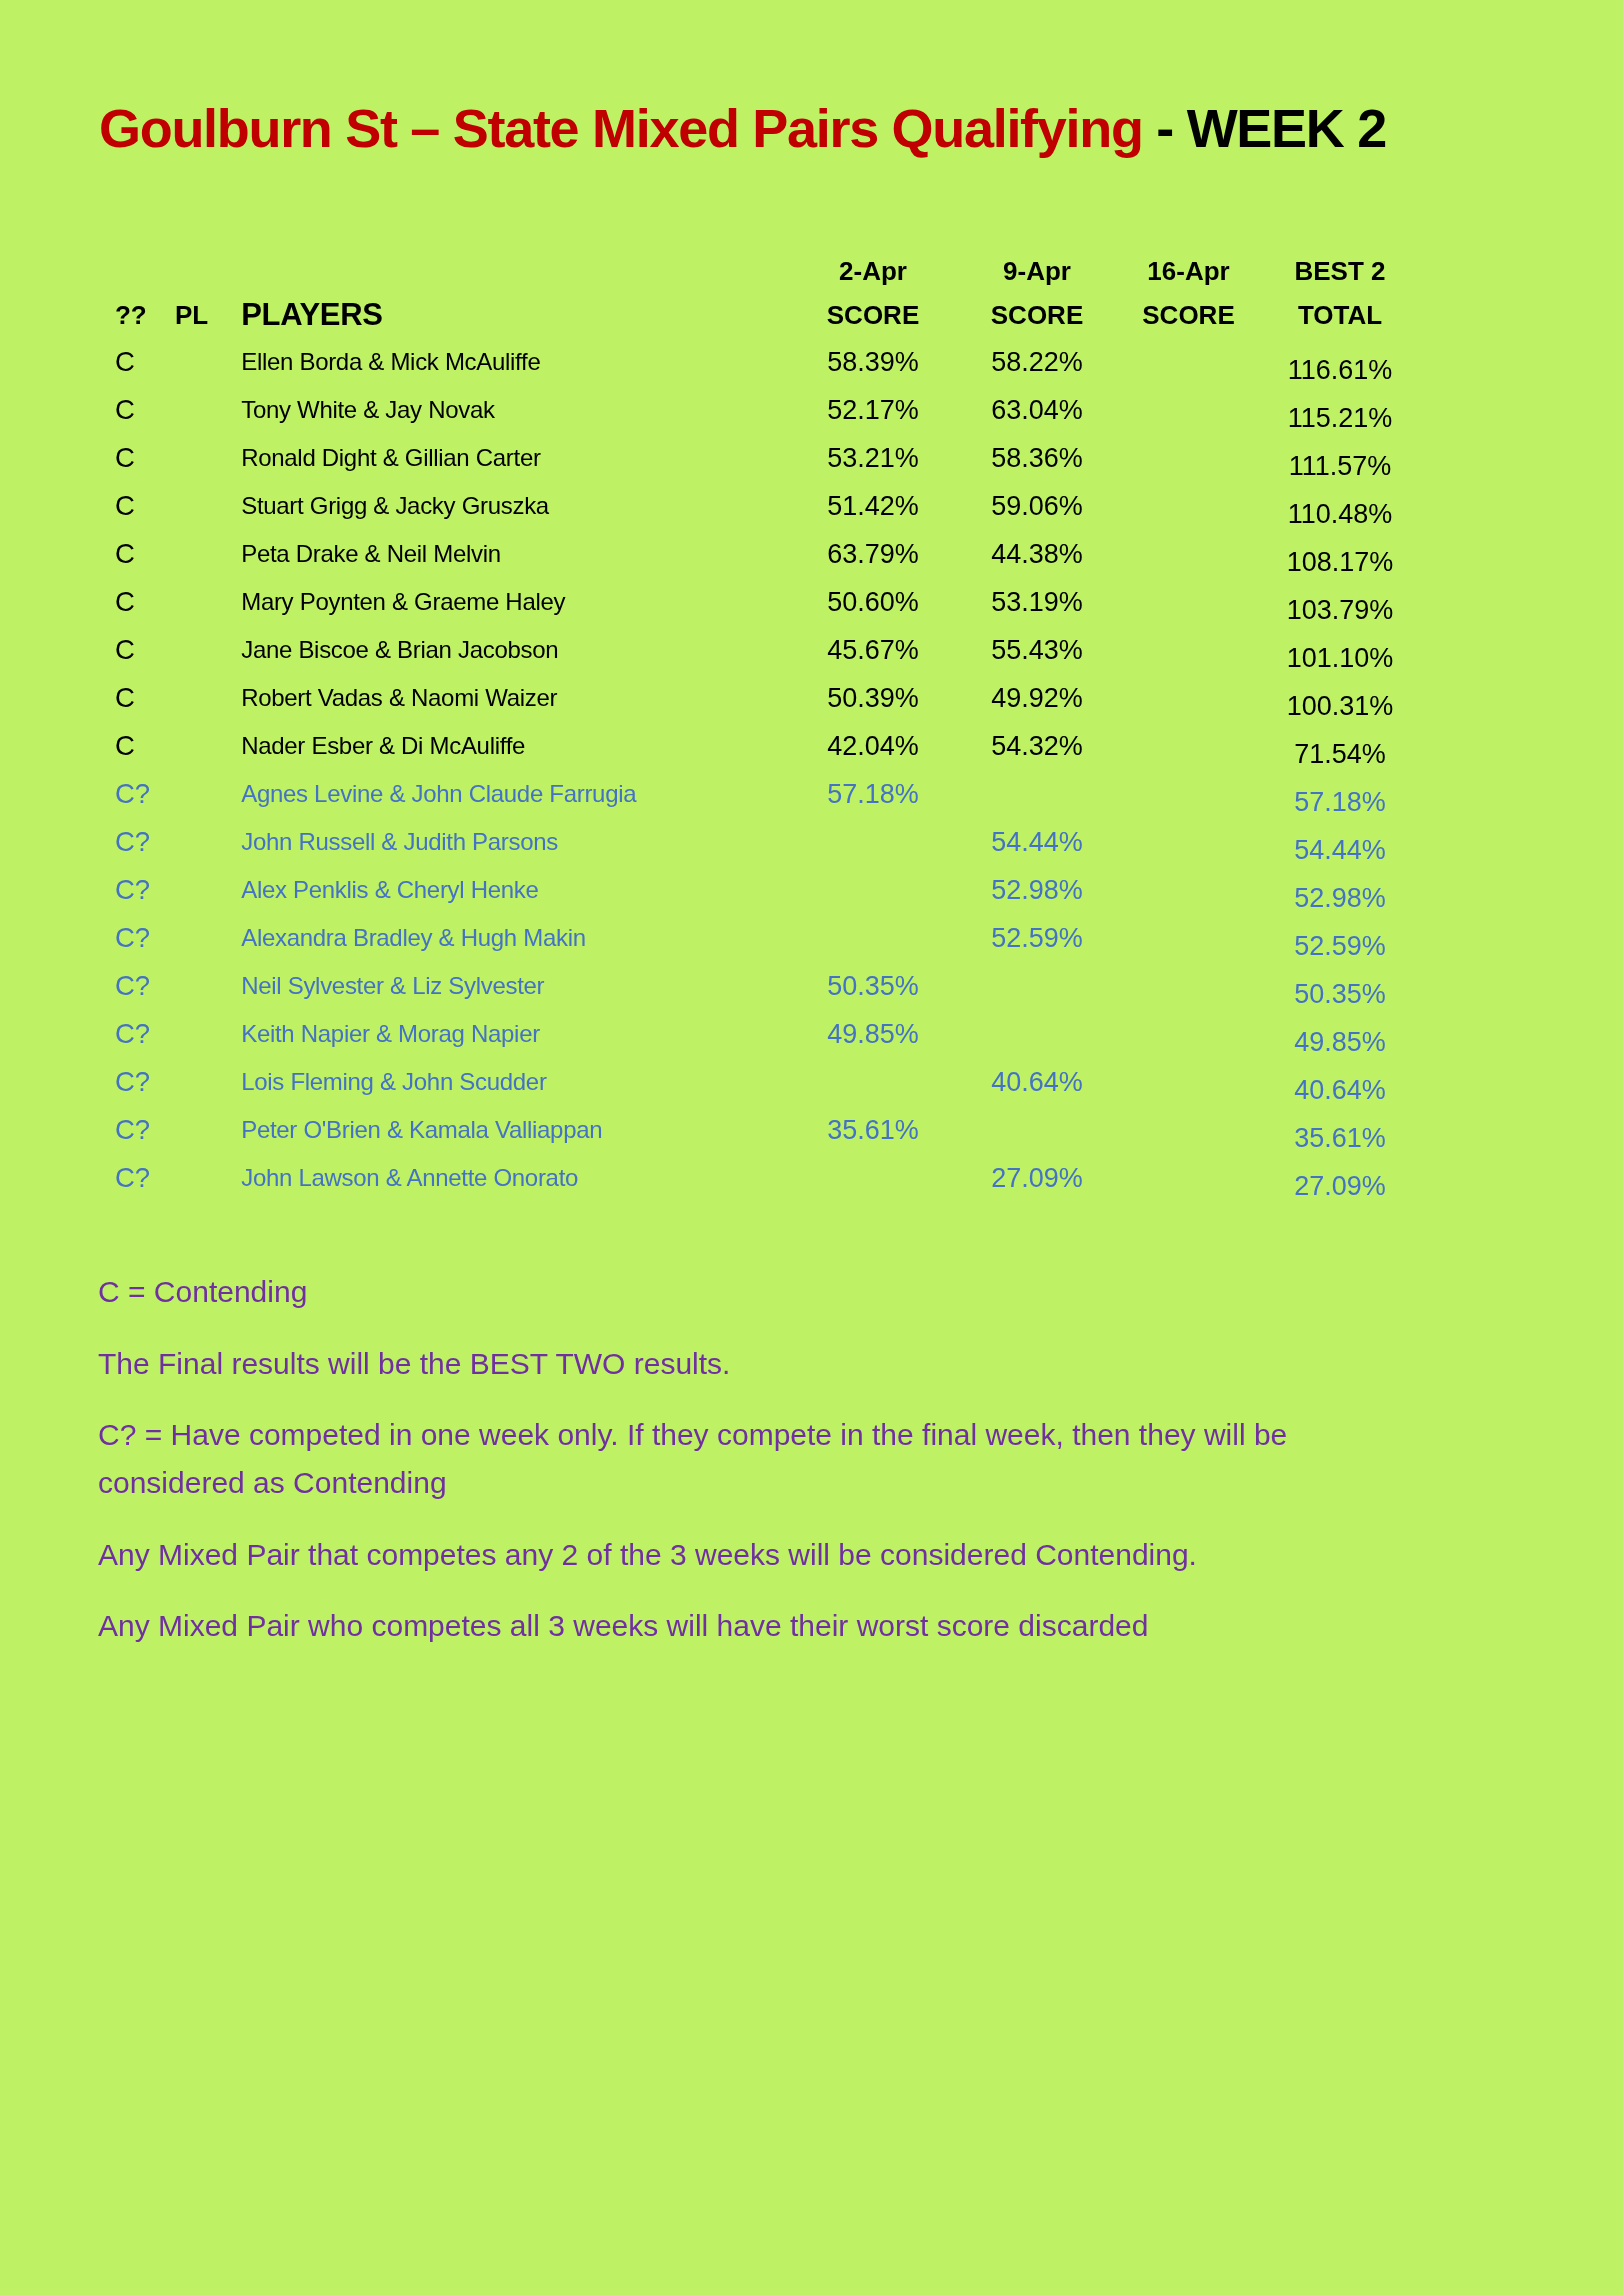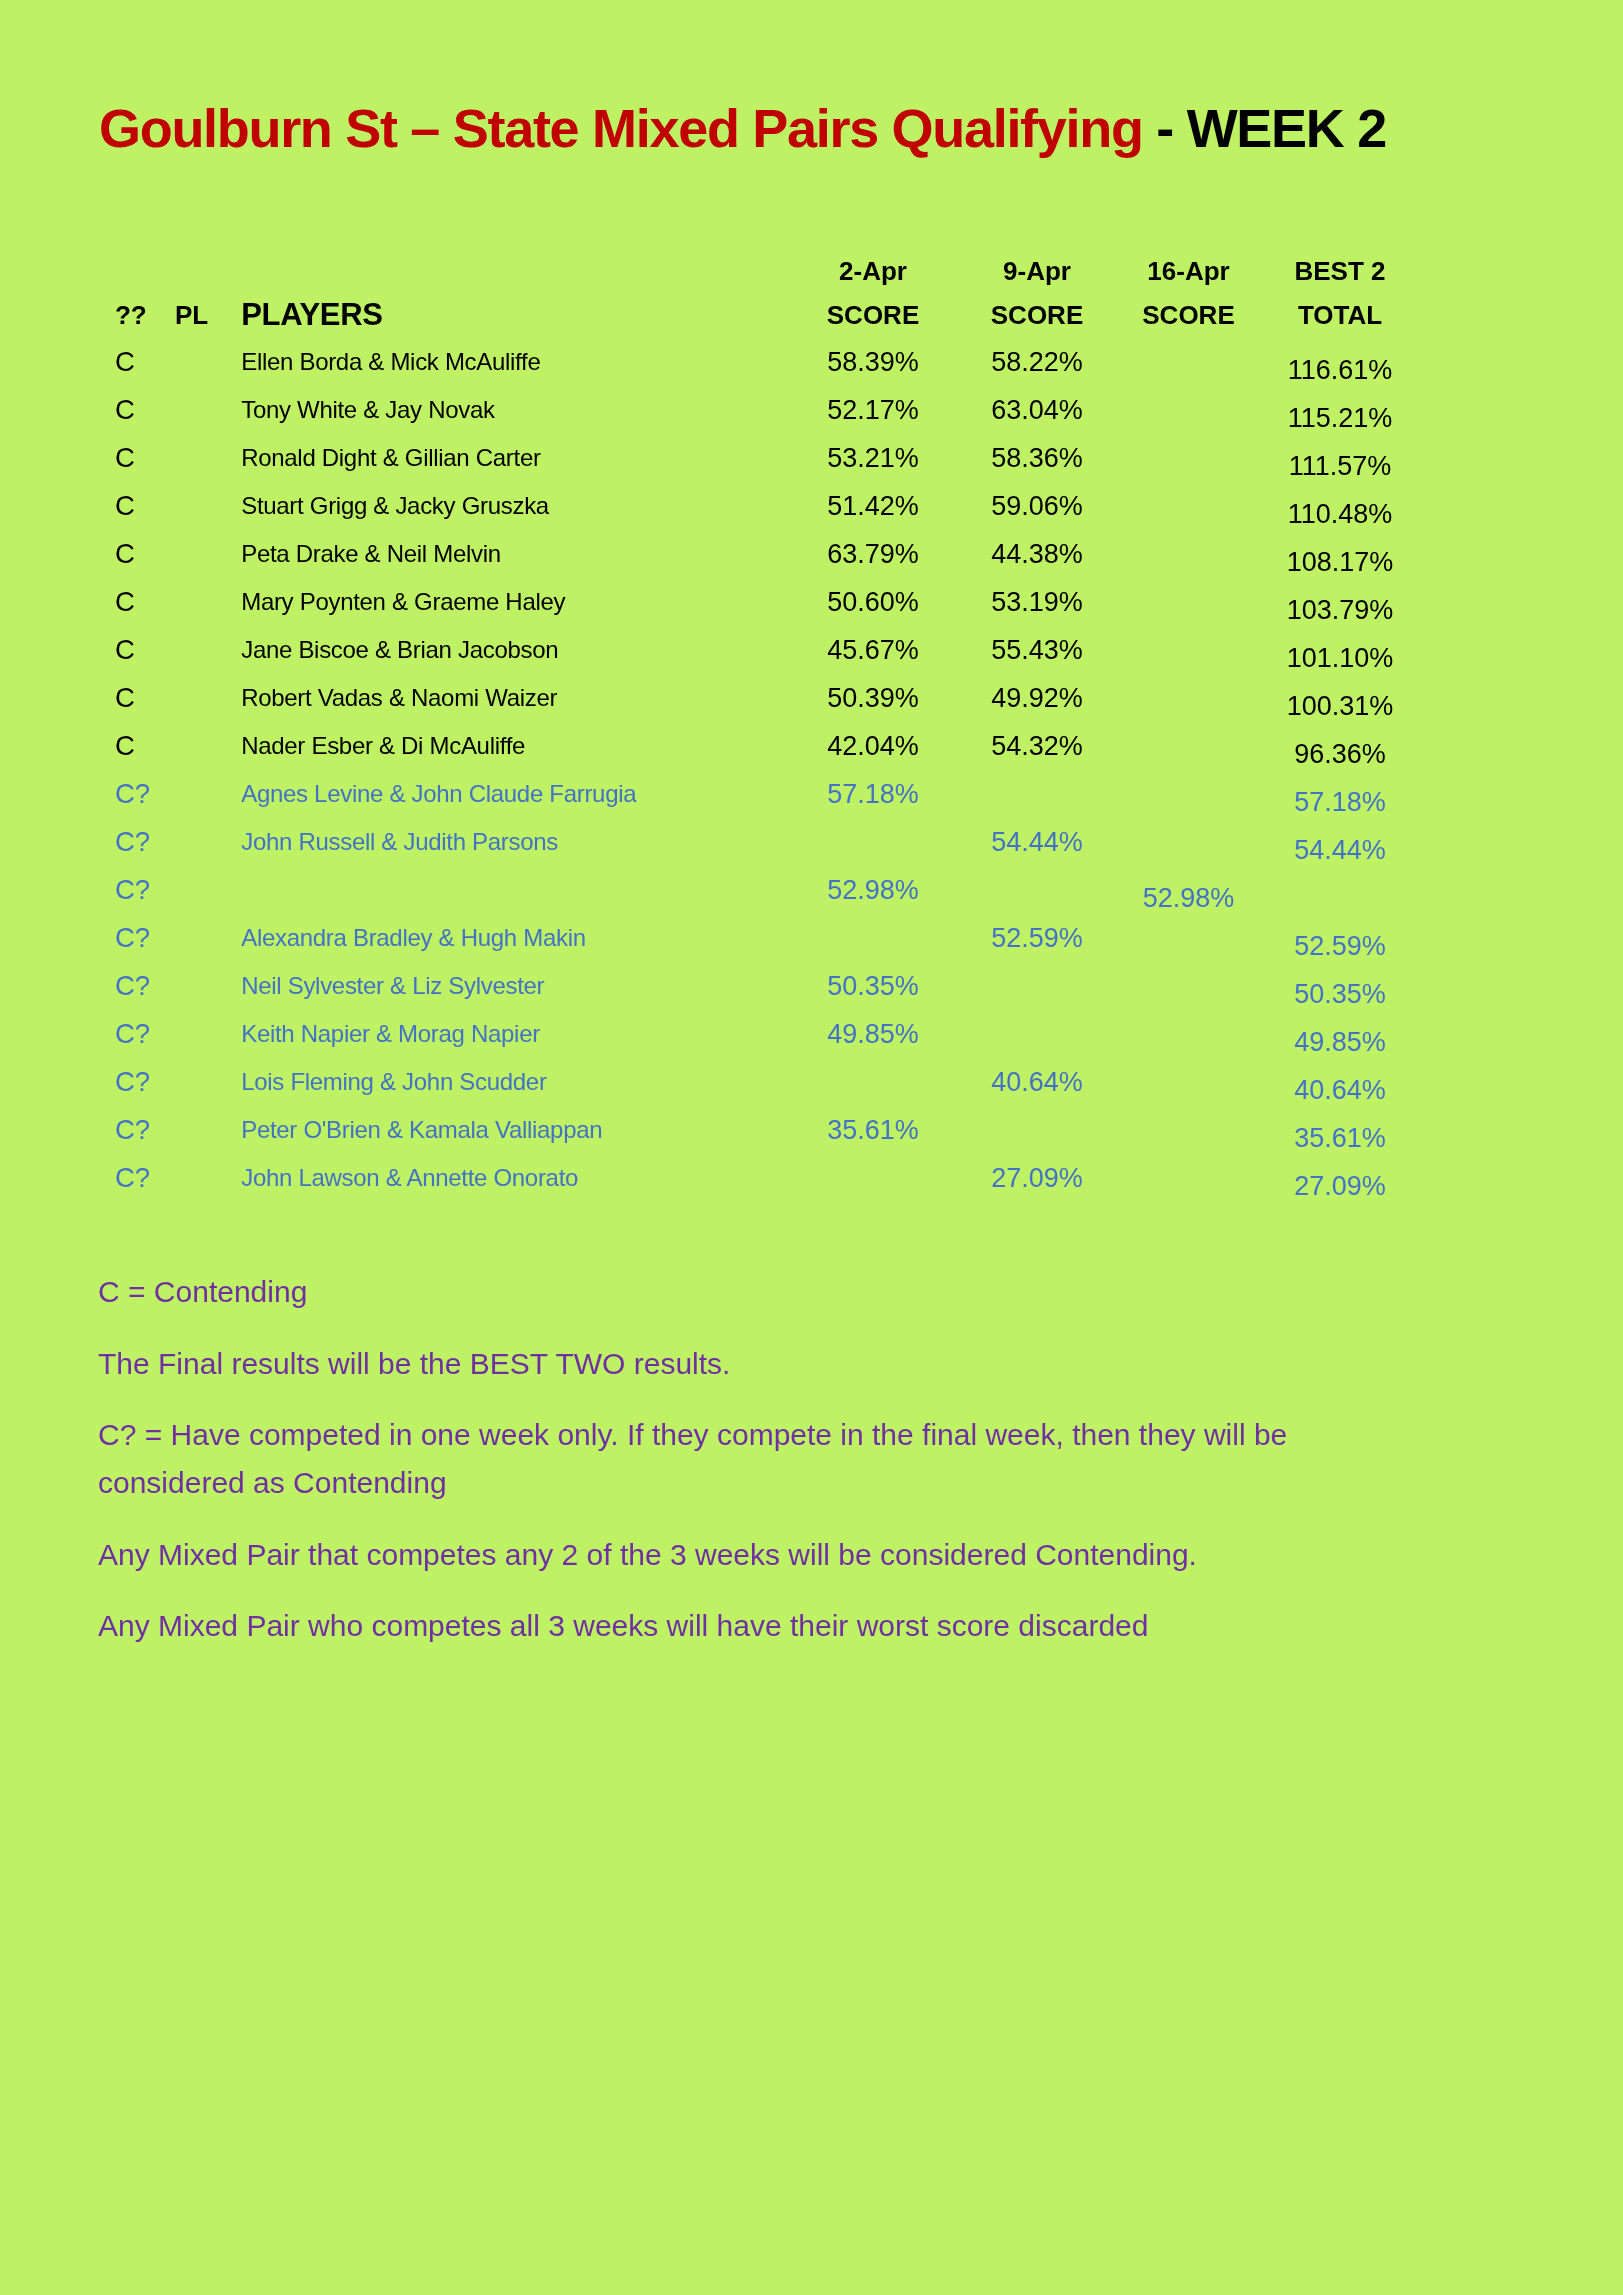--- a/index.html
+++ b/index.html
@@ -178,21 +178,21 @@
       <div class="cell total">100.31%</div>
     </div>
 
     <div class="row datarow">
       <div class="cell q">C</div>
       <div class="cell pl"></div>
       <div class="cell players">Nader Esber &amp; Di McAuliffe</div>
       <div class="cell s">42.04%</div>
       <div class="cell s">54.32%</div>
       <div class="cell s"></div>
-      <div class="cell total">96.36%</div>
+      <div class="cell total">71.54%</div>
     </div>
 
     <div class="row datarow blue">
       <div class="cell q">C?</div>
       <div class="cell pl"></div>
       <div class="cell players">Agnes Levine &amp; John Claude Farrugia</div>
       <div class="cell s">57.18%</div>
       <div class="cell s"></div>
       <div class="cell s"></div>
       <div class="cell total">57.18%</div>
@@ -204,20 +204,21 @@
       <div class="cell players">John Russell &amp; Judith Parsons</div>
       <div class="cell s"></div>
       <div class="cell s">54.44%</div>
       <div class="cell s"></div>
       <div class="cell total">54.44%</div>
     </div>
 
     <div class="row datarow blue">
       <div class="cell q">C?</div>
       <div class="cell pl"></div>
+      <div class="cell players">Alex Penklis &amp; Cheryl Henke</div>
       <div class="cell s"></div>
       <div class="cell s">52.98%</div>
       <div class="cell s"></div>
       <div class="cell total">52.98%</div>
     </div>
 
     <div class="row datarow blue">
       <div class="cell q">C?</div>
       <div class="cell pl"></div>
       <div class="cell players">Alexandra Bradley &amp; Hugh Makin</div>

